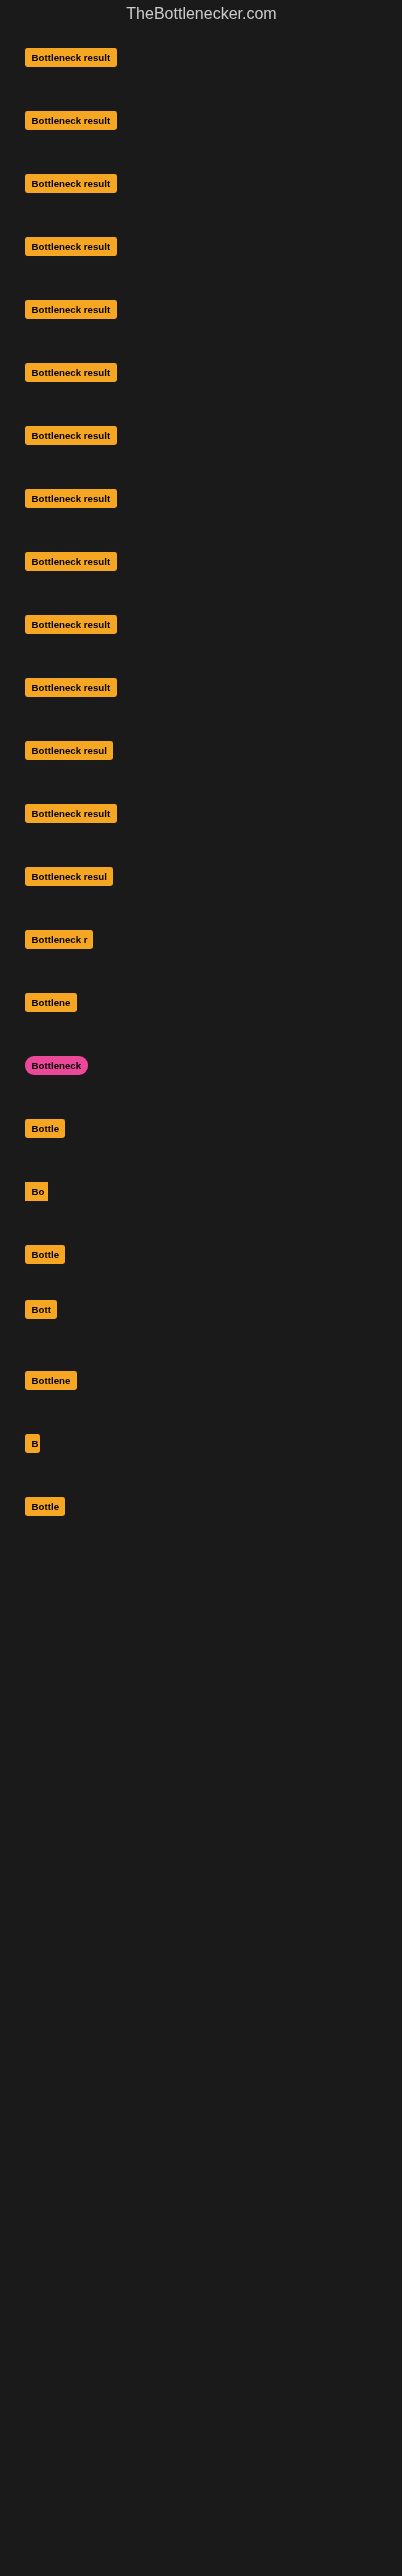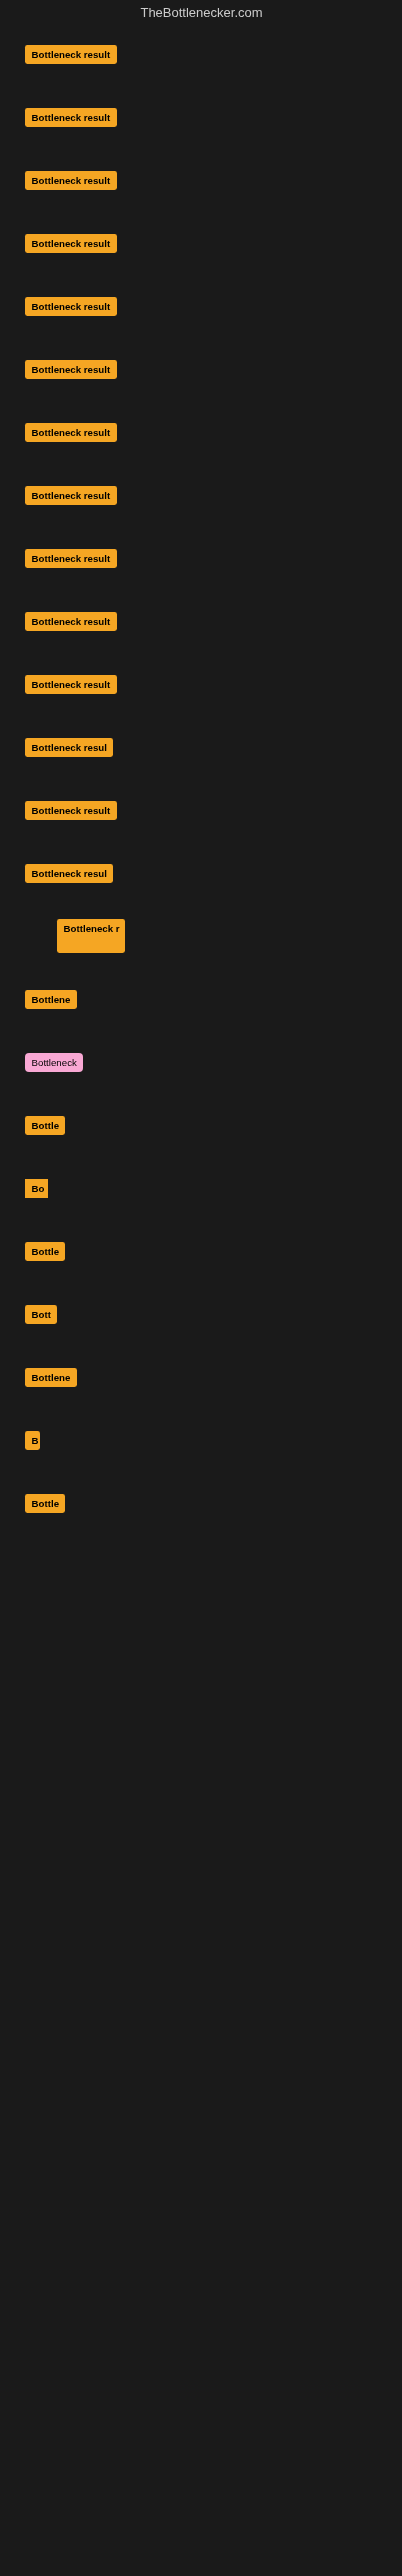--- a/index.html
+++ b/index.html
@@ -14,21 +14,21 @@
       background-color: #1a1a1a;
       font-family: Arial, sans-serif;
       position: relative;
     }
   </style>
 </head>
 <body>
 
 <div style="position: relative; width: 403px; min-height: 2576px; background: #1a1a1a;">
 
-  <div style="text-align: center; color: #cccccc; font-size: 13px; padding: 4.8px 0 3.2px 0;">
+  <div style="text-align: center; color: #cccccc; font-size: 16px; padding: 4.8px 0 3.2px 0;">
     <span>TheBottlenecker.com</span>
   </div>
 
   <div id="results-container" style="position: relative; padding-left: 22px;">
   <div style="position: relative; padding: 14.5px 3.2px; min-height: 63px; display: flex; align-items: center;">
         <div style="display: inline-block; background-color: rgb(245, 166, 35); color: rgb(0, 0, 0); font-size: 9.7px; font-weight: bold; padding: 4px 6.4px; border-radius: 2.4px; max-width: 97px; overflow: hidden; white-space: nowrap; cursor: pointer;">Bottleneck result</div>
       </div>
       <div style="position: relative; padding: 14.5px 3.2px; min-height: 63px; display: flex; align-items: center;">
         <div style="display: inline-block; background-color: rgb(245, 166, 35); color: rgb(0, 0, 0); font-size: 9.7px; font-weight: bold; padding: 4px 6.4px; border-radius: 2.4px; max-width: 97px; overflow: hidden; white-space: nowrap; cursor: pointer;">Bottleneck result</div>
       </div>
@@ -61,39 +61,39 @@
       </div>
       <div style="position: relative; padding: 14.5px 3.2px; min-height: 63px; display: flex; align-items: center;">
         <div style="display: inline-block; background-color: rgb(245, 166, 35); color: rgb(0, 0, 0); font-size: 9.7px; font-weight: bold; padding: 4px 6.4px; border-radius: 2.4px; max-width: 89px; overflow: hidden; white-space: nowrap; cursor: pointer;">Bottleneck resul</div>
       </div>
       <div style="position: relative; padding: 14.5px 3.2px; min-height: 63px; display: flex; align-items: center;">
         <div style="display: inline-block; background-color: rgb(245, 166, 35); color: rgb(0, 0, 0); font-size: 9.7px; font-weight: bold; padding: 4px 6.4px; border-radius: 2.4px; max-width: 97px; overflow: hidden; white-space: nowrap; cursor: pointer;">Bottleneck result</div>
       </div>
       <div style="position: relative; padding: 14.5px 3.2px; min-height: 63px; display: flex; align-items: center;">
         <div style="display: inline-block; background-color: rgb(245, 166, 35); color: rgb(0, 0, 0); font-size: 9.7px; font-weight: bold; padding: 4px 6.4px; border-radius: 2.4px; max-width: 89px; overflow: hidden; white-space: nowrap; cursor: pointer;">Bottleneck resul</div>
       </div>
-      <div style="position: relative; padding: 14.5px 3.2px; min-height: 63px; display: flex;  margin-left: 32px;">
+      <div style="position: relative; padding: 14.5px 3.2px; min-height: 63px; display: flex; align-items: center;">
         <div style="display: inline-block; background-color: rgb(245, 166, 35); color: rgb(0, 0, 0); font-size: 9.7px; font-weight: bold; padding: 4px 6.4px; border-radius: 2.4px; max-width: 68px; overflow: hidden; white-space: nowrap; cursor: pointer;">Bottleneck r</div>
       </div>
       <div style="position: relative; padding: 14.5px 3.2px; min-height: 63px; display: flex; align-items: center;">
         <div style="display: inline-block; background-color: rgb(245, 166, 35); color: rgb(0, 0, 0); font-size: 9.7px; font-weight: bold; padding: 4px 6.4px; border-radius: 2.4px; max-width: 58px; overflow: hidden; white-space: nowrap; cursor: pointer;">Bottlene</div>
       </div>
       <div style="position: relative; padding: 14.5px 3.2px; min-height: 63px; display: flex; align-items: center;">
-        <div style="display: inline-block; background-color: #f9a8d4; color: rgb(0, 0, 0); font-size: 9.7px; font-weight: normal; padding: 4px 6.4px; border-radius: 4px; max-width: 63px; overflow: hidden; white-space: nowrap; cursor: pointer;">Bottleneck</div>
+        <div style="display: inline-block; background-color: #ec4899; color: rgb(0, 0, 0); font-size: 9.7px; font-weight: bold; padding: 4px 6.4px; border-radius: 9px; max-width: 63px; overflow: hidden; white-space: nowrap; cursor: pointer;">Bottleneck</div>
       </div>
       <div style="position: relative; padding: 14.5px 3.2px; min-height: 63px; display: flex; align-items: center;">
         <div style="display: inline-block; background-color: rgb(245, 166, 35); color: rgb(0, 0, 0); font-size: 9.7px; font-weight: bold; padding: 4px 6.4px; border-radius: 2.4px; max-width: 44px; overflow: hidden; white-space: nowrap; cursor: pointer;">Bottle</div>
       </div>
       <div style="position: relative; padding: 14.5px 3.2px; min-height: 63px; display: flex; align-items: center;">
         <div style="display: inline-block; background-color: rgb(245, 166, 35); color: rgb(0, 0, 0); font-size: 9.7px; font-weight: bold; padding: 4px 6.4px; border-radius: 0; max-width: 22.5px; overflow: hidden; white-space: nowrap; cursor: pointer;">Bo</div>
       </div>
       <div style="position: relative; padding: 14.5px 3.2px; min-height: 63px; display: flex; align-items: center;">
         <div style="display: inline-block; background-color: rgb(245, 166, 35); color: rgb(0, 0, 0); font-size: 9.7px; font-weight: bold; padding: 4px 6.4px; border-radius: 2.4px; max-width: 44px; overflow: hidden; white-space: nowrap; cursor: pointer;">Bottle</div>
       </div>
-      <div style="position: relative; padding: 14.5px 3.2px; min-height: 63px; display: flex; align-items: center;">
+      <div style="position: relative; padding: 14.5px 3.2px; min-height: 63px; display: flex; align-items: flex-start;">
         <div style="display: inline-block; background-color: rgb(245, 166, 35); color: rgb(0, 0, 0); font-size: 9.7px; font-weight: bold; padding: 4px 6.4px; border-radius: 2.4px; max-width: 32px; overflow: hidden; white-space: nowrap; cursor: pointer;">Bott</div>
       </div>
       <div style="position: relative; padding: 14.5px 3.2px; min-height: 63px; display: flex; align-items: center;">
         <div style="display: inline-block; background-color: rgb(245, 166, 35); color: rgb(0, 0, 0); font-size: 9.7px; font-weight: bold; padding: 4px 6.4px; border-radius: 2.4px; max-width: 52px; overflow: hidden; white-space: nowrap; cursor: pointer;">Bottlene</div>
       </div>
       <div style="position: relative; padding: 14.5px 3.2px; min-height: 63px; display: flex; align-items: center;">
         <div style="display: inline-block; background-color: rgb(245, 166, 35); color: rgb(0, 0, 0); font-size: 9.7px; font-weight: bold; padding: 4px 6.4px; border-radius: 2.4px; max-width: 14.5px; overflow: hidden; white-space: nowrap; cursor: pointer;">B</div>
       </div>
       <div style="position: relative; padding: 14.5px 3.2px; min-height: 63px; display: flex; align-items: center;">
         <div style="display: inline-block; background-color: rgb(245, 166, 35); color: rgb(0, 0, 0); font-size: 9.7px; font-weight: bold; padding: 4px 6.4px; border-radius: 2.4px; max-width: 44px; overflow: hidden; white-space: nowrap; cursor: pointer;">Bottle</div>

